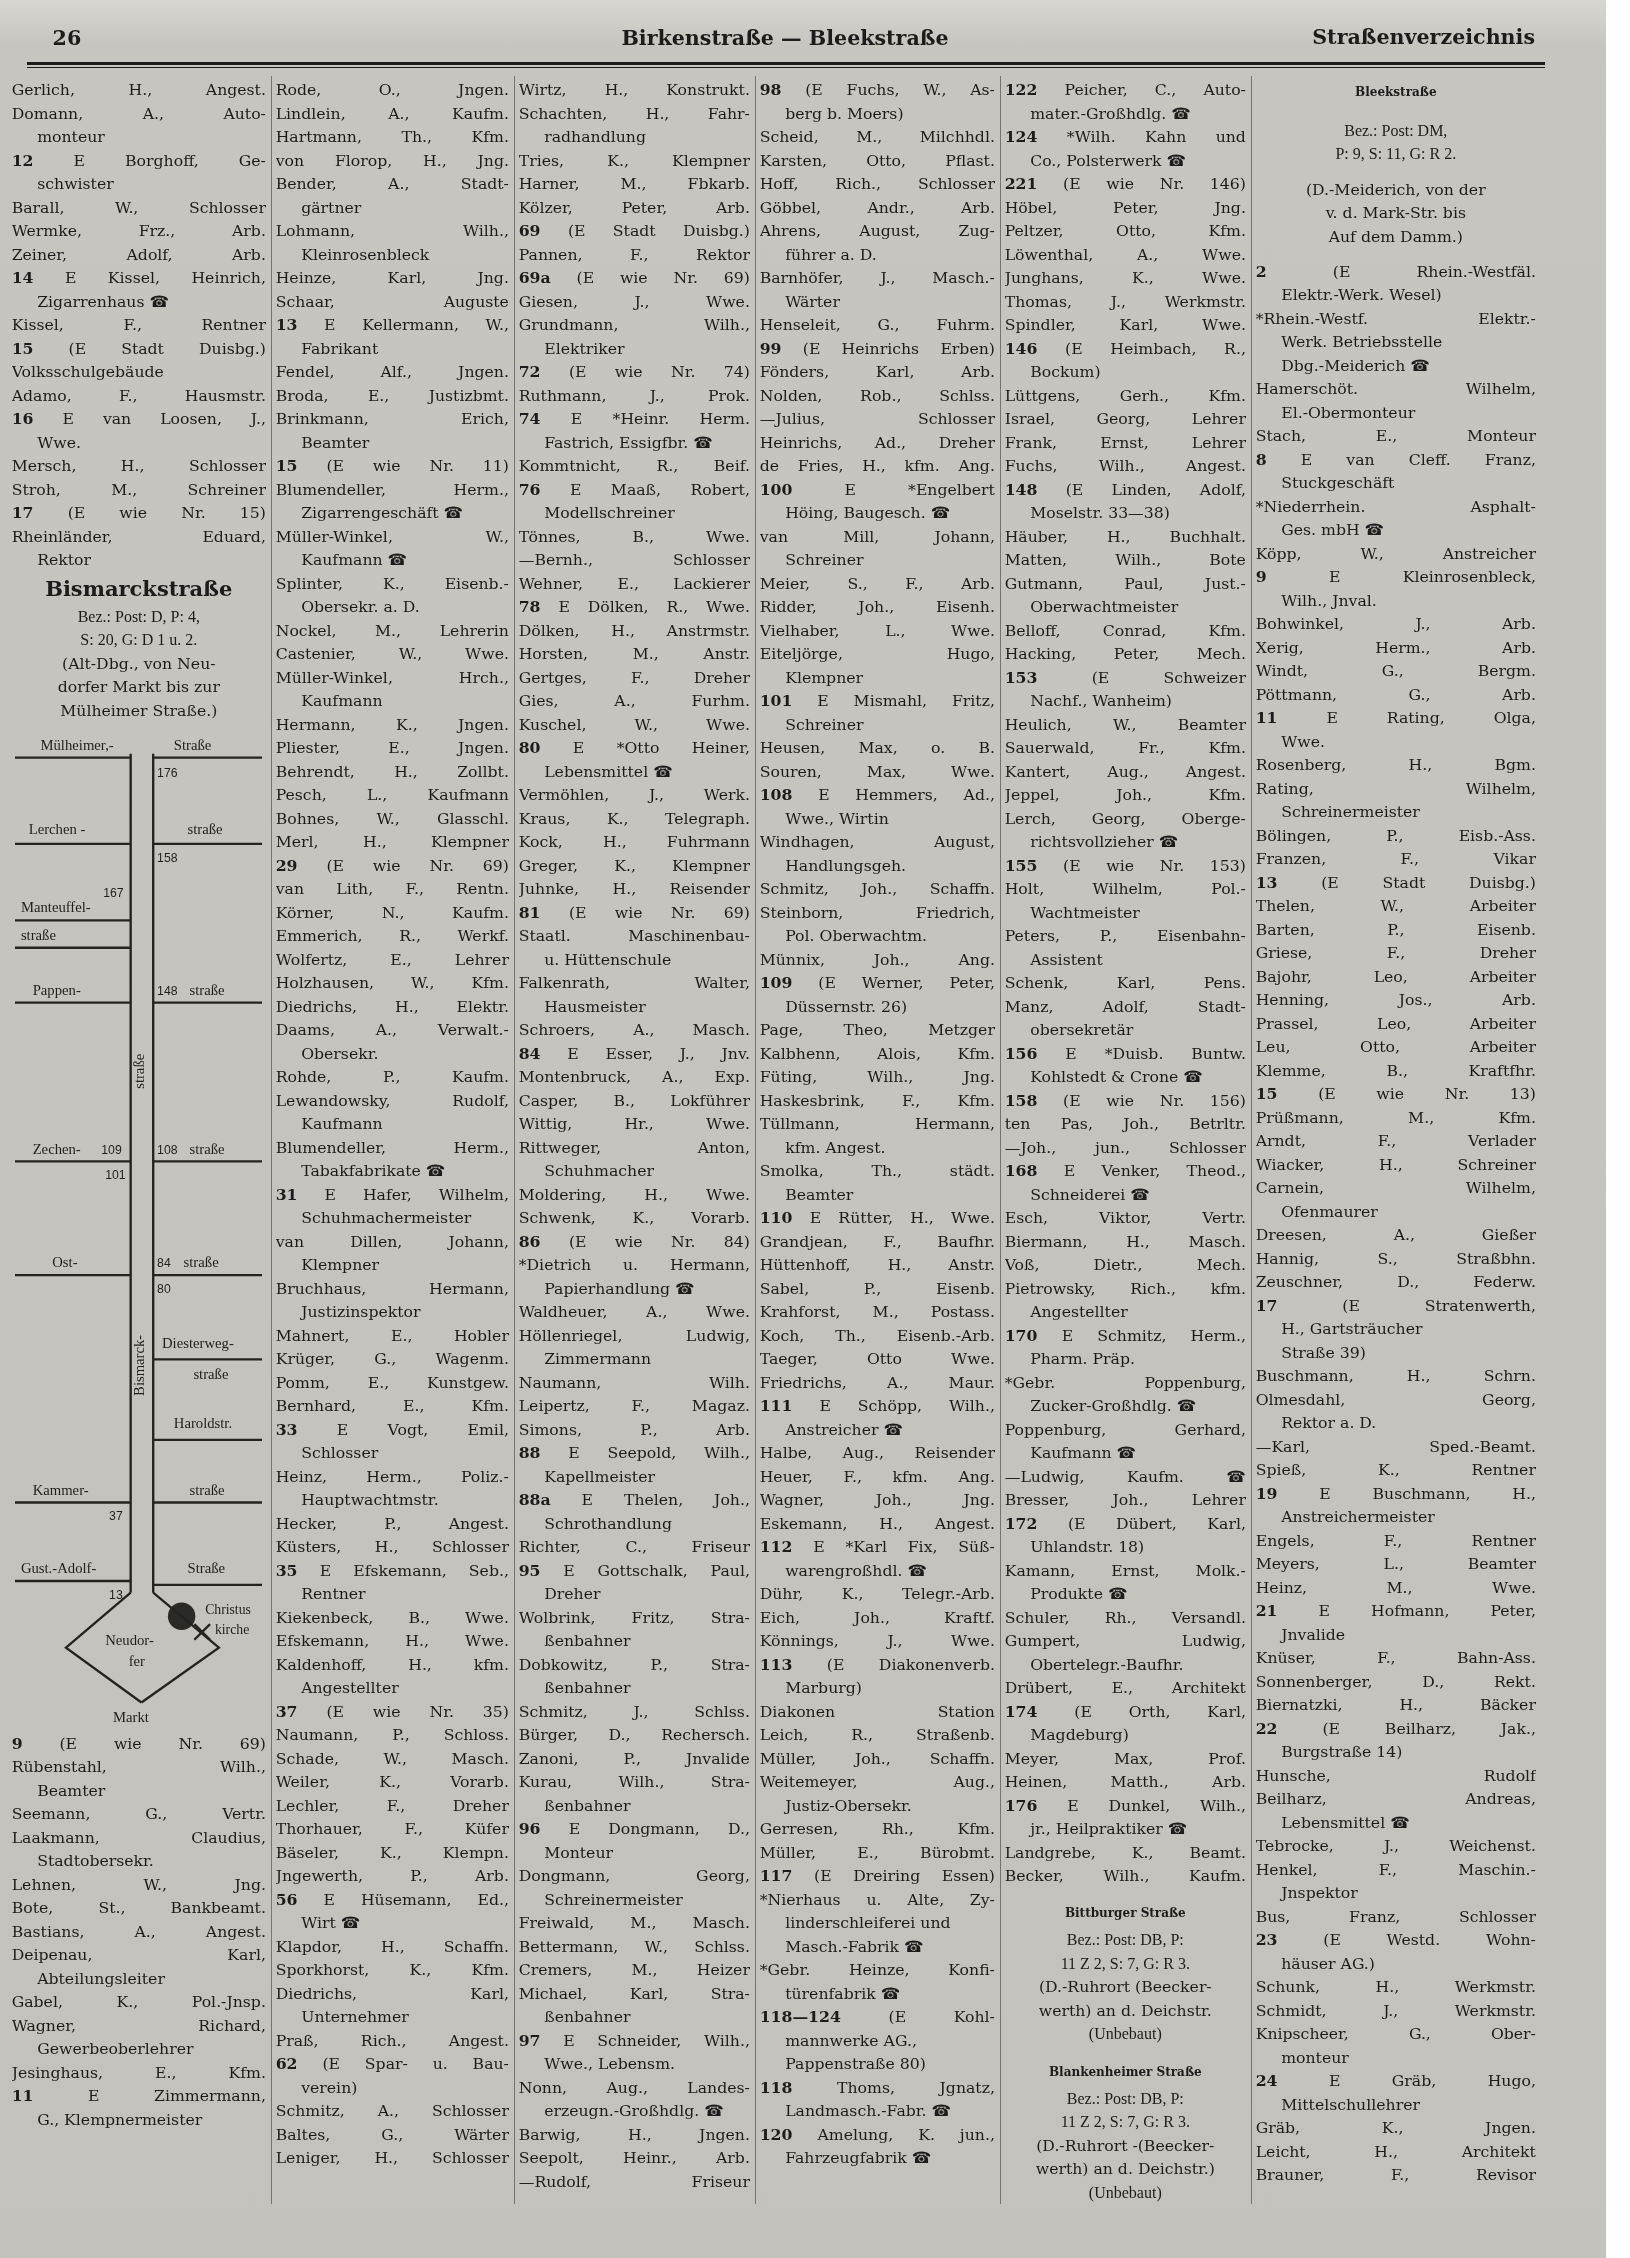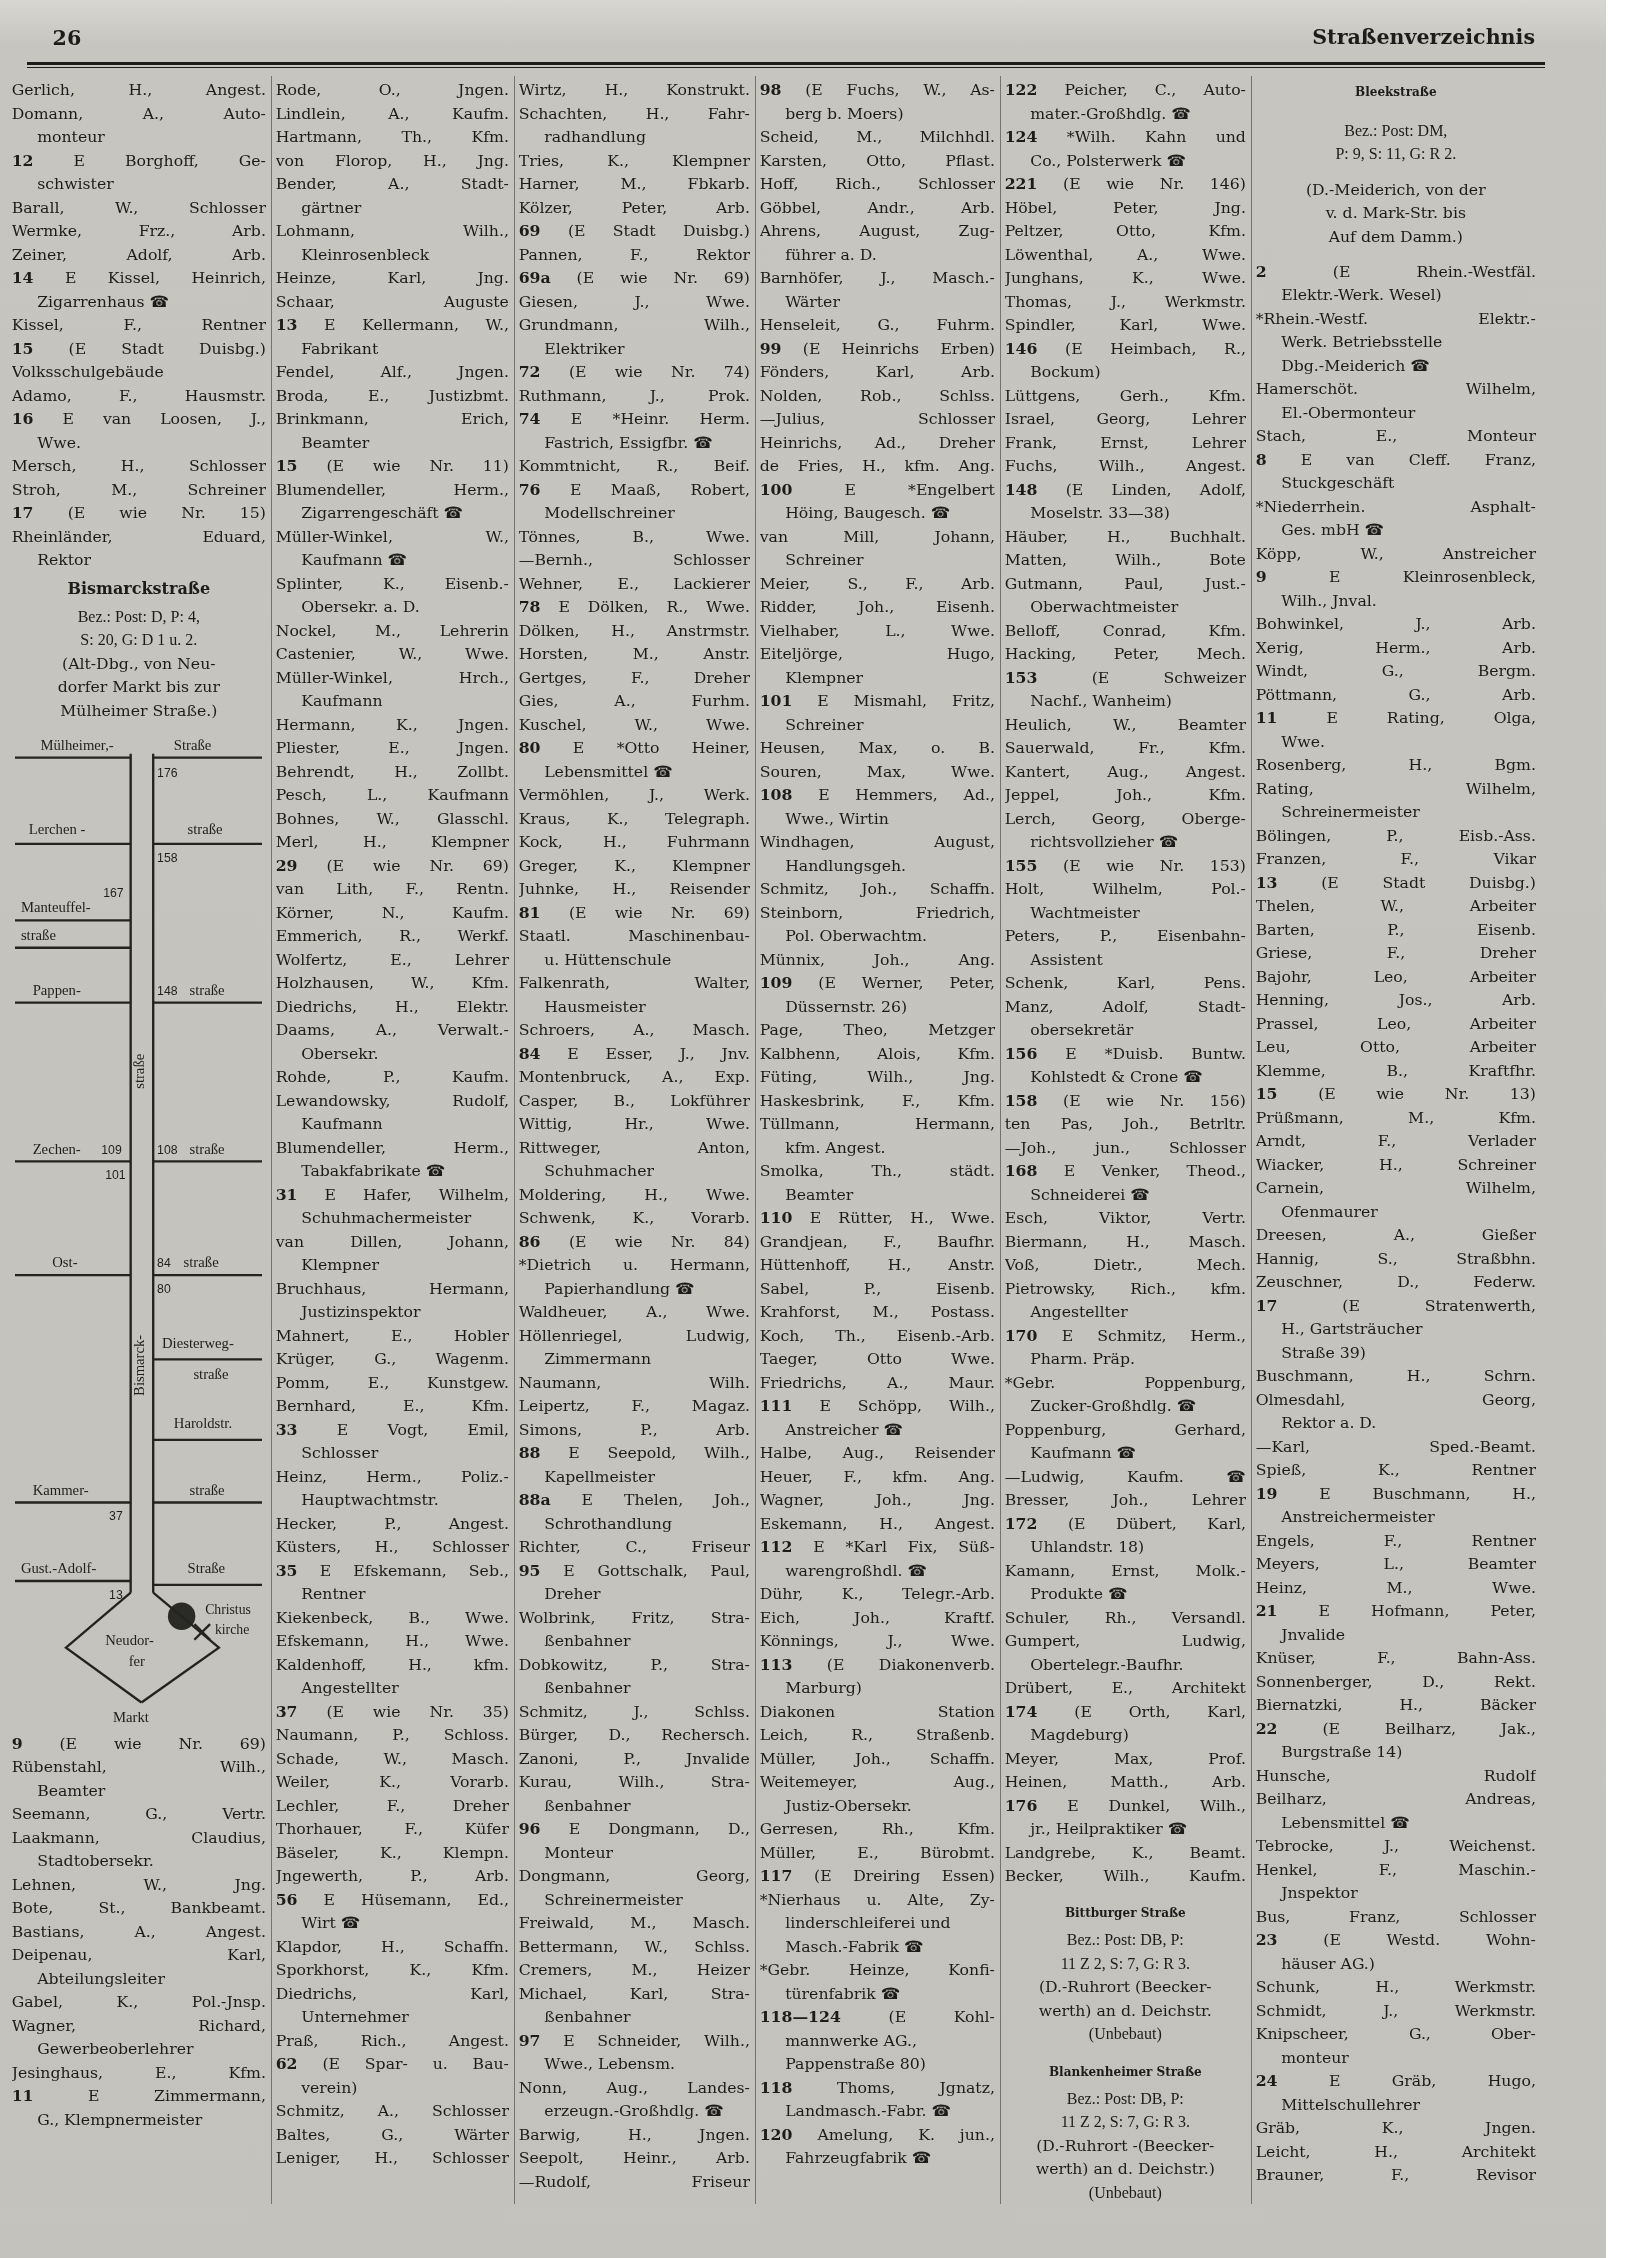--- a/index.html
+++ b/index.html
@@ -14,38 +14,39 @@
   .rules .r1{height:2.9px;background:#1d1c1a}
   .rules .r2{height:1px;background:#1d1c1a;margin-top:2px}
   .cols{position:absolute;top:76px;left:7.8px;display:flex}
   .col{box-sizing:border-box;padding:2px 4.9px 0 3.9px}
   .c2,.c3,.c4,.c5,.c6{border-left:1px solid #75736d}
   .c1{width:263px}.c2{width:243px}.c3{width:241px}.c4{width:245px}.c5{width:251px}.c6{width:290px}
   .ln{font-size:15.7px;line-height:23.5px;height:23.5px;white-space:nowrap;overflow:hidden}
   .ln.e,.ln.n{text-align:justify;text-align-last:justify}
   .ln.i{padding-left:25.5px}
   .ln.h{font-weight:bold;text-align:center;font-size:12px;height:29px;line-height:29px;text-align-last:center}
-  .c1 .ln.h{font-size:16px;height:33px;line-height:33px}
+  .c1 .ln.h{font-size:21px;height:33px;line-height:33px}
   .ln.z{text-align:left;text-align-last:center;font-family:"Liberation Serif",serif;font-size:16px}
   .ln.p{text-align:left;text-align-last:center}
   .ln.g{height:11.8px}
   b{font-weight:700}
   .map{display:block;margin:15.7px auto 3.9px}
   svg text{fill:#201f1d}
   svg .nm{font-family:"Liberation Serif",serif;font-size:15px}
   svg .nm2{font-family:"Liberation Serif",serif;font-size:14px}
   svg .no{font-family:"Liberation Sans",sans-serif;font-size:12.5px}
   svg line,svg polyline{stroke:#24231f;stroke-width:2.4;fill:none}
 </style>
 </head>
 <body>
 
 <div class="page">
   <div class="hdr">
     <span class="pg">26</span>
+    <span class="ttl">Birkenstraße — Bleekstraße</span>
     <span class="sec">Straßenverzeichnis</span>
   </div>
   <div class="rules">
     <div class="r1"></div>
       <div class="r2"></div>
   </div>
 
   <div class="cols">
     <div class="col c1">
       <div>

